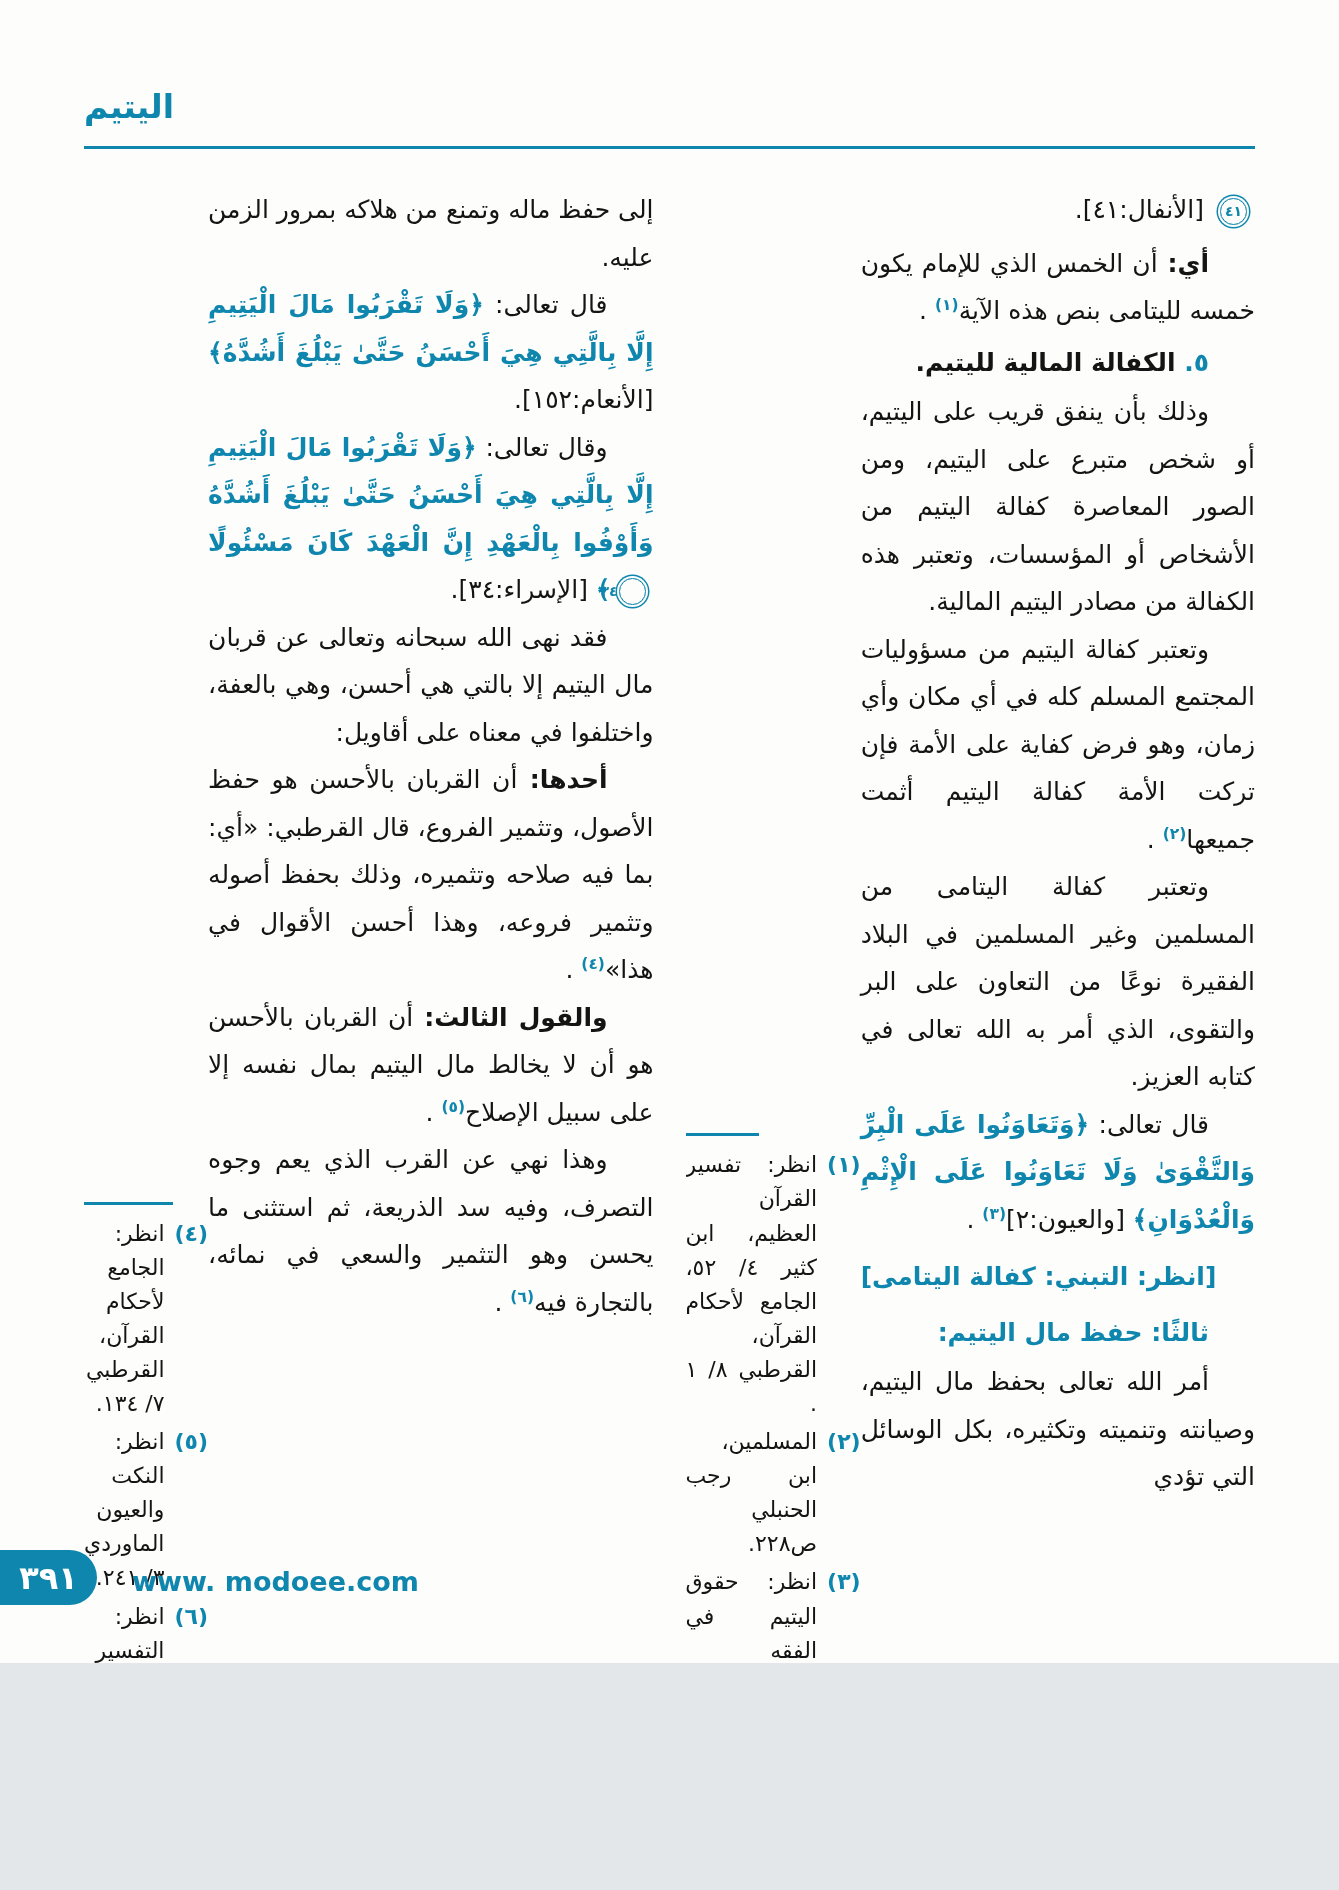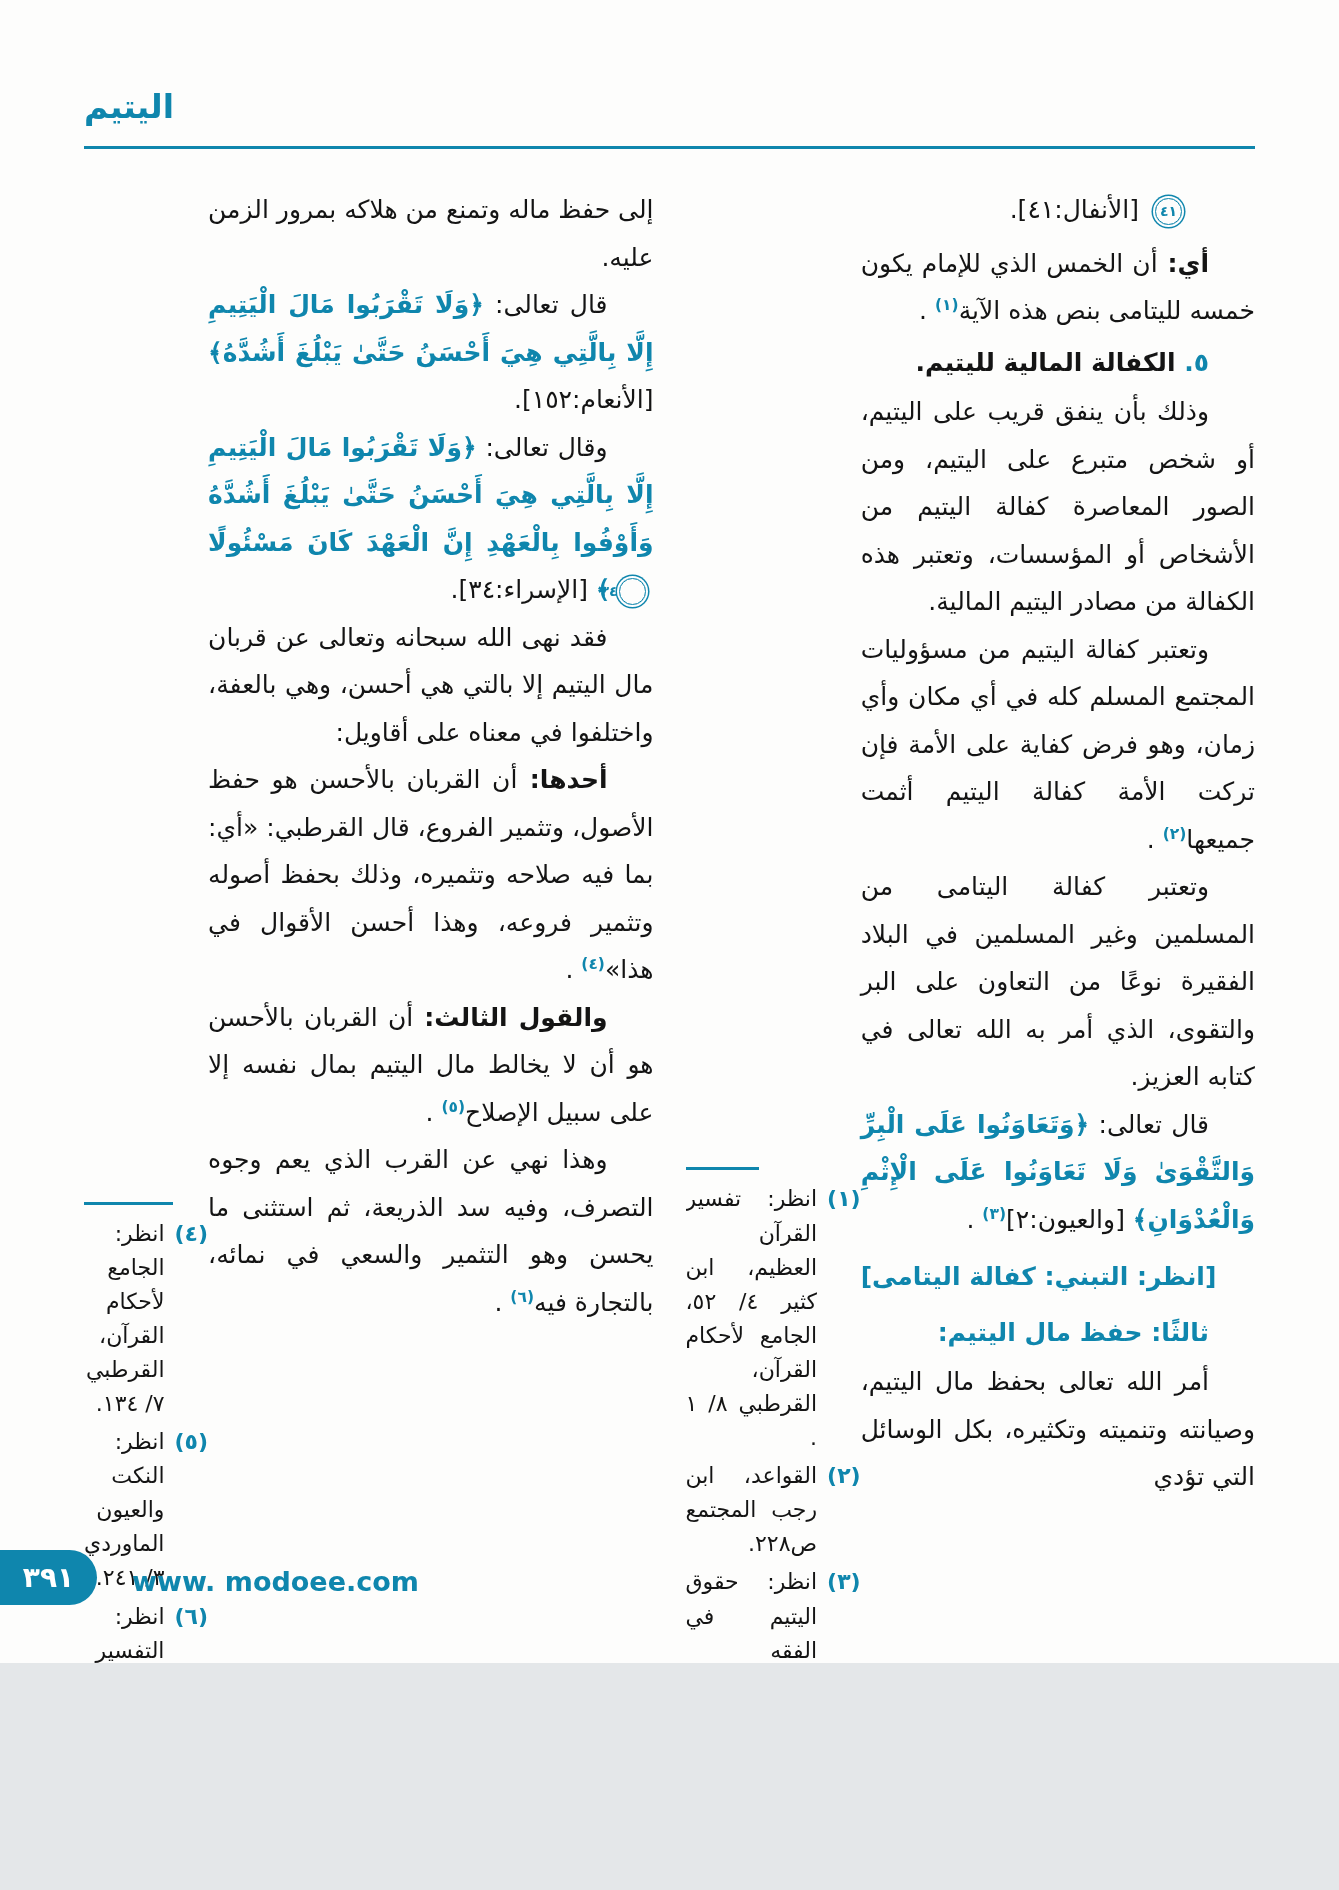--- a/index.html
+++ b/index.html
@@ -36,21 +36,21 @@
   }
   .column{flex:1 1 0;display:flex;overflow:hidden;}
   .paras{}
   .para{
     font-size:25px;line-height:1.9;
     text-align:justify;
     margin:0;
   }
   .p-body{text-indent:46px;}
   .p-cont{text-indent:0;}
-  .p-tail{text-align:center;padding-left:84px;margin-bottom:6px;}
+  .p-tail{text-align:right;padding-left:84px;margin-bottom:6px;}
   .p-heading{text-indent:46px;font-weight:bold;margin:4px 0 2px;}
   .p-crossref{text-align:left;margin:10px 0 8px;text-indent:0;}
   .seg-t{}
   .seg-b{font-weight:bold;}
   .seg-q{color:var(--teal);font-weight:bold;}
   .seg-tb{color:var(--teal);font-weight:bold;}
   .seg-sup{
     color:var(--teal);font-weight:bold;
     font-size:0.62em;vertical-align:super;
     letter-spacing:0;
@@ -81,21 +81,21 @@
   }
   .fn-num{color:var(--teal);font-weight:bold;white-space:nowrap;}
   .fn-text{flex:1;}
   
   .page-badge{
     position:absolute;left:0;bottom:58px;
     width:97px;height:55px;
     background:var(--teal);
     border-radius:0 28px 28px 0;
     display:flex;align-items:center;justify-content:center;
-    color:#fff;font-size:28px;font-weight:bold;
+    color:#fff;font-size:32px;font-weight:bold;
   }
   .website{
     position:absolute;left:132px;bottom:66px;
     direction:ltr;
     color:var(--teal);font-size:27px;font-weight:bold;
   }
 </style>
 </head>
 <body>
 
@@ -123,21 +123,21 @@
         </div>
       <div class="footnotes">
         <div class="fn-sep"></div>
         <div>
             <div class="footnote">
               <span class="fn-num">(١)</span>
               <span class="fn-text">انظر: تفسير القرآن العظيم، ابن كثير ٤/ ٥٢، الجامع لأحكام القرآن، القرطبي ٨/ ١ .</span>
             </div>
             <div class="footnote">
               <span class="fn-num">(٢)</span>
-              <span class="fn-text">القواعد، ابن رجب المجتمع ص٢٢٨.</span>
+              <span class="fn-text">المسلمين، ابن رجب الحنبلي ص٢٢٨.</span>
             </div>
             <div class="footnote">
               <span class="fn-num">(٣)</span>
               <span class="fn-text">انظر: حقوق اليتيم في الفقه الإسلامي، تسنيم جمال استيتي ص٦٥.</span>
             </div>
           </div>
       </div>
     </section>
 
     <section class="column col-left">

